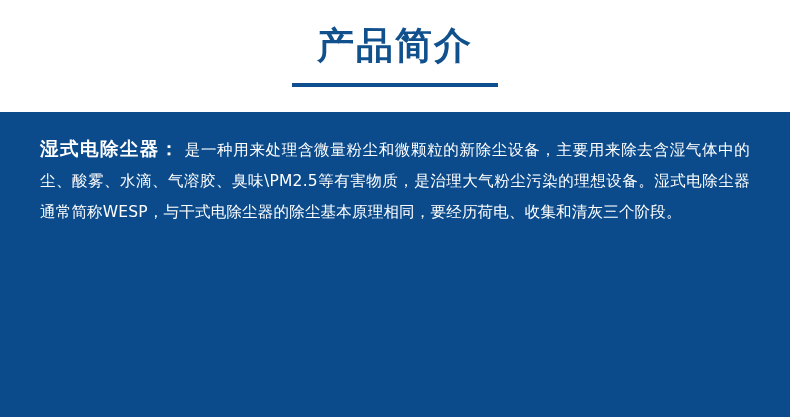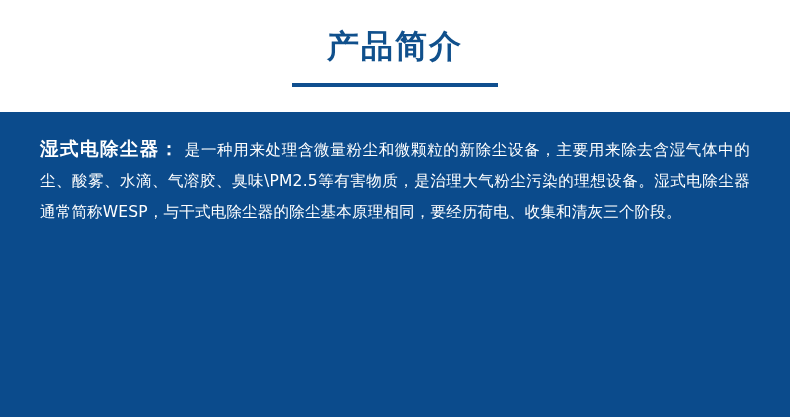--- a/index.html
+++ b/index.html
@@ -28,21 +28,21 @@
     width: 790px;
     height: 112px;
     background: #ffffff;
     display: flex;
     flex-direction: column;
     align-items: center;
     justify-content: flex-start;
   }
   .page-title {
     margin-top: 23px;
-    font-size: 32px;
+    font-size: 37px;
     line-height: 46px;
     font-weight: bold;
     color: #10508c;
     letter-spacing: 2px;
     text-align: center;
     white-space: nowrap;
   }
   .title-rule {
     margin-top: 14px;
     width: 206px;

